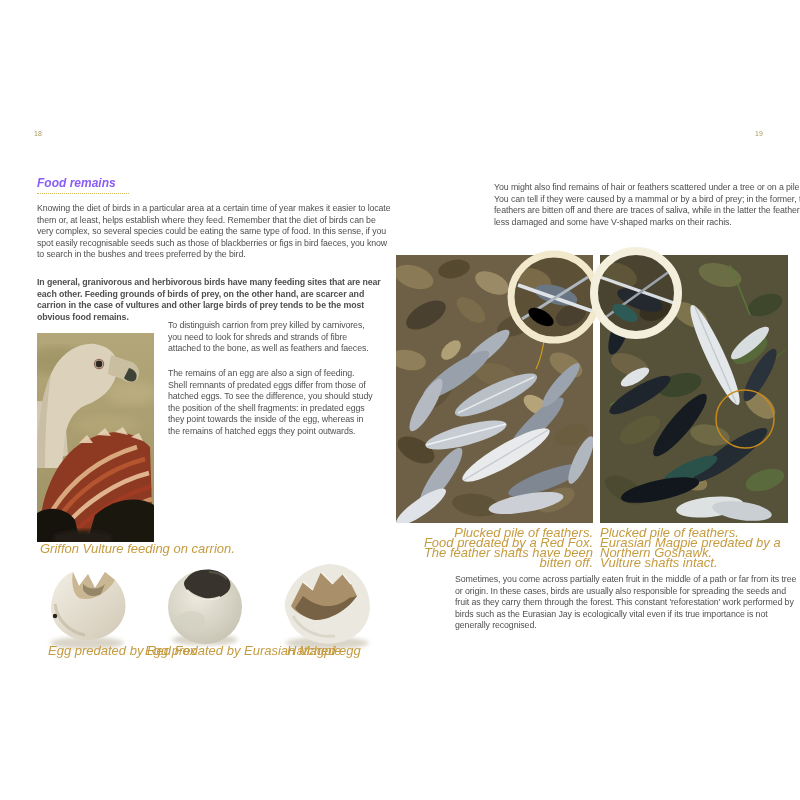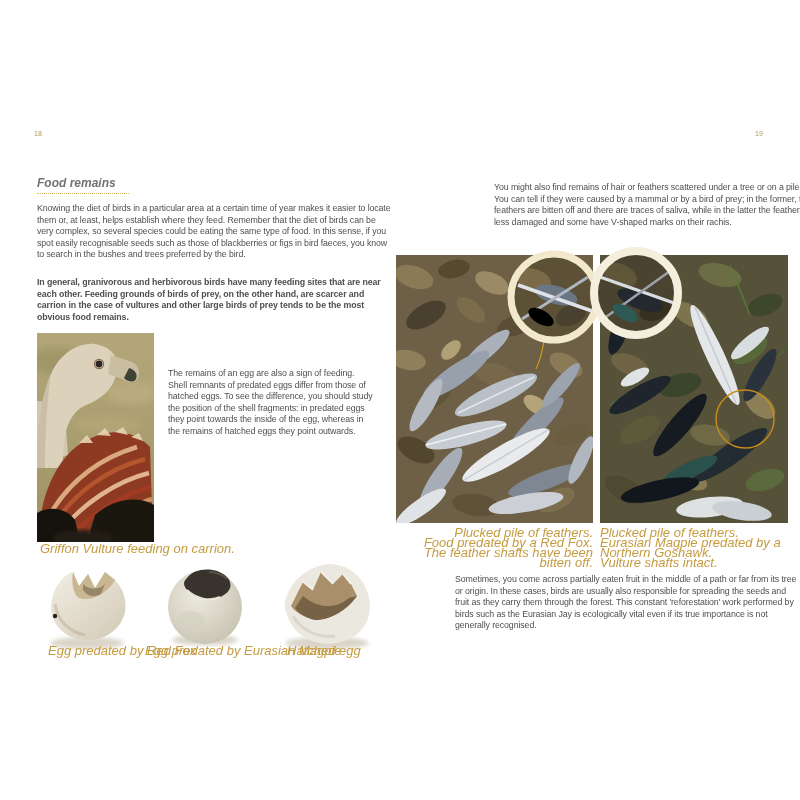--- a/index.html
+++ b/index.html
@@ -1,19 +1,19 @@
 <!DOCTYPE html>
 <html><head>
 <meta charset="utf-8">
 <style>
   html,body{margin:0;padding:0;background:#ffffff;}
   #canvas{position:relative;width:800px;height:800px;background:#ffffff;overflow:hidden;
           font-family:"Liberation Sans",sans-serif;}
   .pagenum{position:absolute;font-size:7px;color:#a89a5c;}
-  .heading{position:absolute;font-size:12px;font-style:italic;font-weight:bold;color:#737373;}
+  .heading{position:absolute;font-size:12px;font-style:italic;font-weight:bold;color:#8b5cf6;}
   .heading span{display:inline-block;min-width:92px;padding-bottom:3px;border-bottom:1px dotted #d4bd62;}
   .para{position:absolute;font-size:8.8px;letter-spacing:-0.1px;line-height:11.5px;color:#4f4f4f;text-align:left;}
   .cap{position:absolute;font-size:13px;font-style:italic;color:#c59b40;line-height:10px;}
   .photo{position:absolute;}
   svg{display:block;}
 </style>
 </head>
 <body>
 
 <div id="canvas">
@@ -70,20 +70,21 @@
         <path d="M 42,110 l 8,-8 6,8 Z M 60,102 l 8,-7 6,8 Z M 78,99 l 8,-5 5,8 Z M 94,104 l 8,-4 4,8 Z" fill="#e8d2b2" opacity="0.9"></path>
 
         <path d="M 0,209 L 0,180 C 14,172 30,176 38,187 L 43,209 Z" fill="#16130d"></path>
         <path d="M 50,209 L 58,182 C 76,166 100,162 117,172 L 117,209 Z" fill="#1a170f"></path>
         <ellipse cx="46" cy="205" rx="30" ry="8" fill="#241f14" filter="url(#b2)"></ellipse>
       </g>
     </svg>
   </div>
   <div class="cap" style="left:40px;top:544px;">Griffon Vulture feeding on carrion.</div>
 
+  <div class="para" style="left:168px;top:320px;width:206px;">To distinguish carrion from prey killed by carnivores, you need to look for shreds and strands of fibre attached to the bone, as well as feathers and faeces.</div>
   <div class="para" style="left:168px;top:368px;width:206px;">The remains of an egg are also a sign of feeding. Shell remnants of predated eggs differ from those of hatched eggs. To see the difference, you should study the position of the shell fragments: in predated eggs they point towards the inside of the egg, whereas in the remains of hatched eggs they point outwards.</div>
 
   <div class="photo" style="left:37px;top:556px;width:340px;height:95px;">
     <svg width="340" height="95" viewBox="0 0 340 95">
       <defs>
         <linearGradient id="egG" x1="0" y1="0" x2="1" y2="1">
           <stop offset="0" stop-color="#f2eee4"></stop>
             <stop offset="1" stop-color="#d2c9b6"></stop>
         </linearGradient>
         <radialGradient id="egG2" cx="0.4" cy="0.35" r="0.8">

